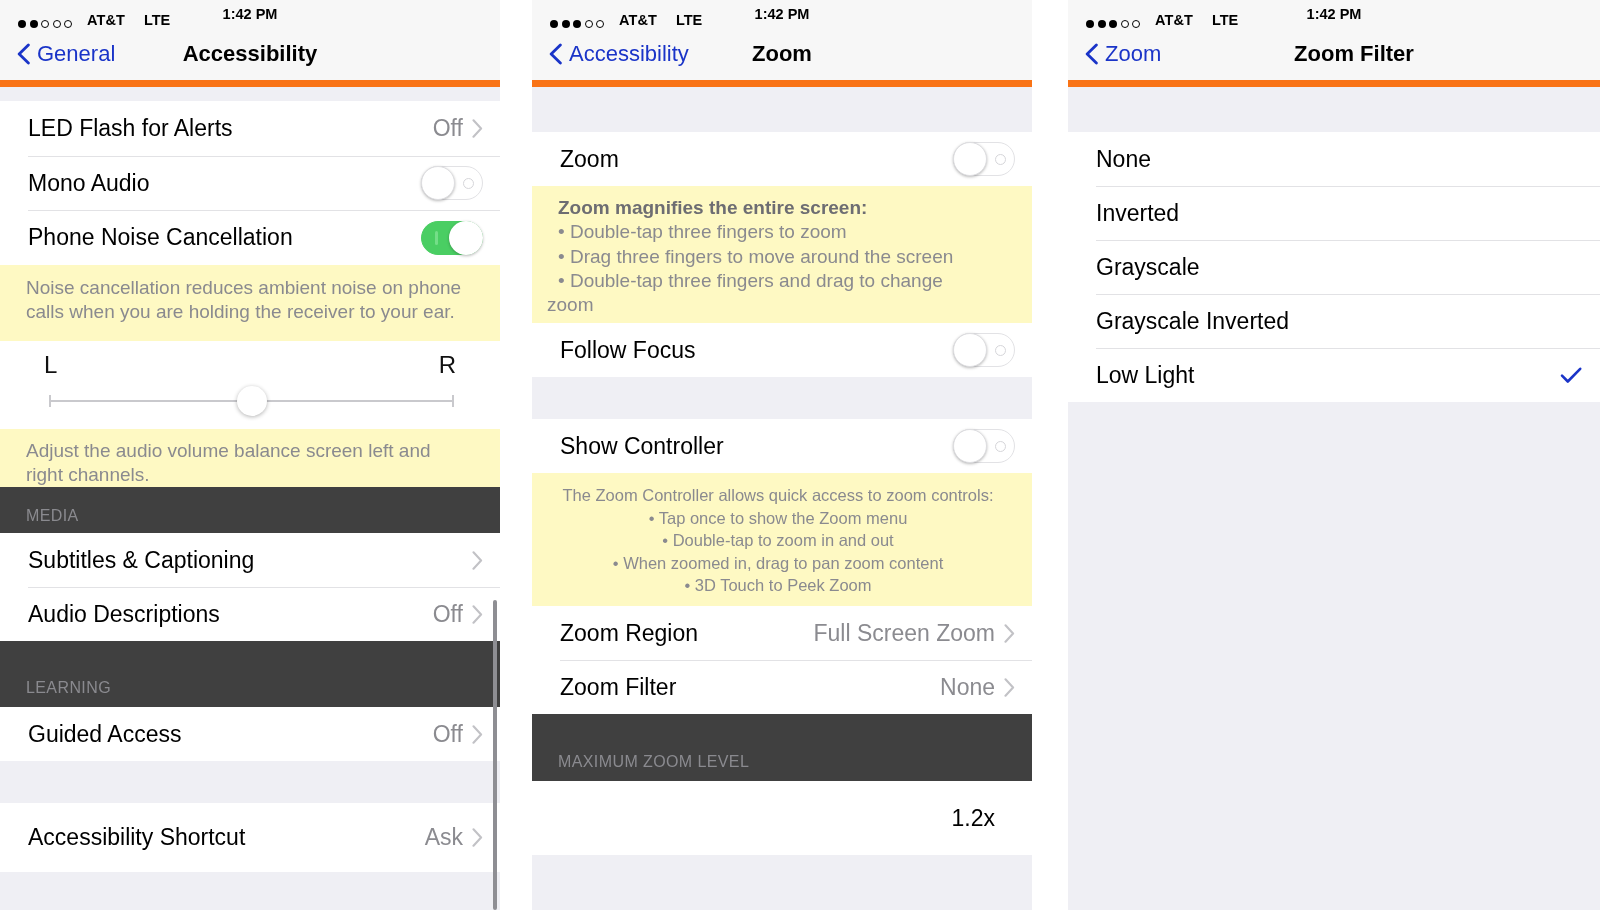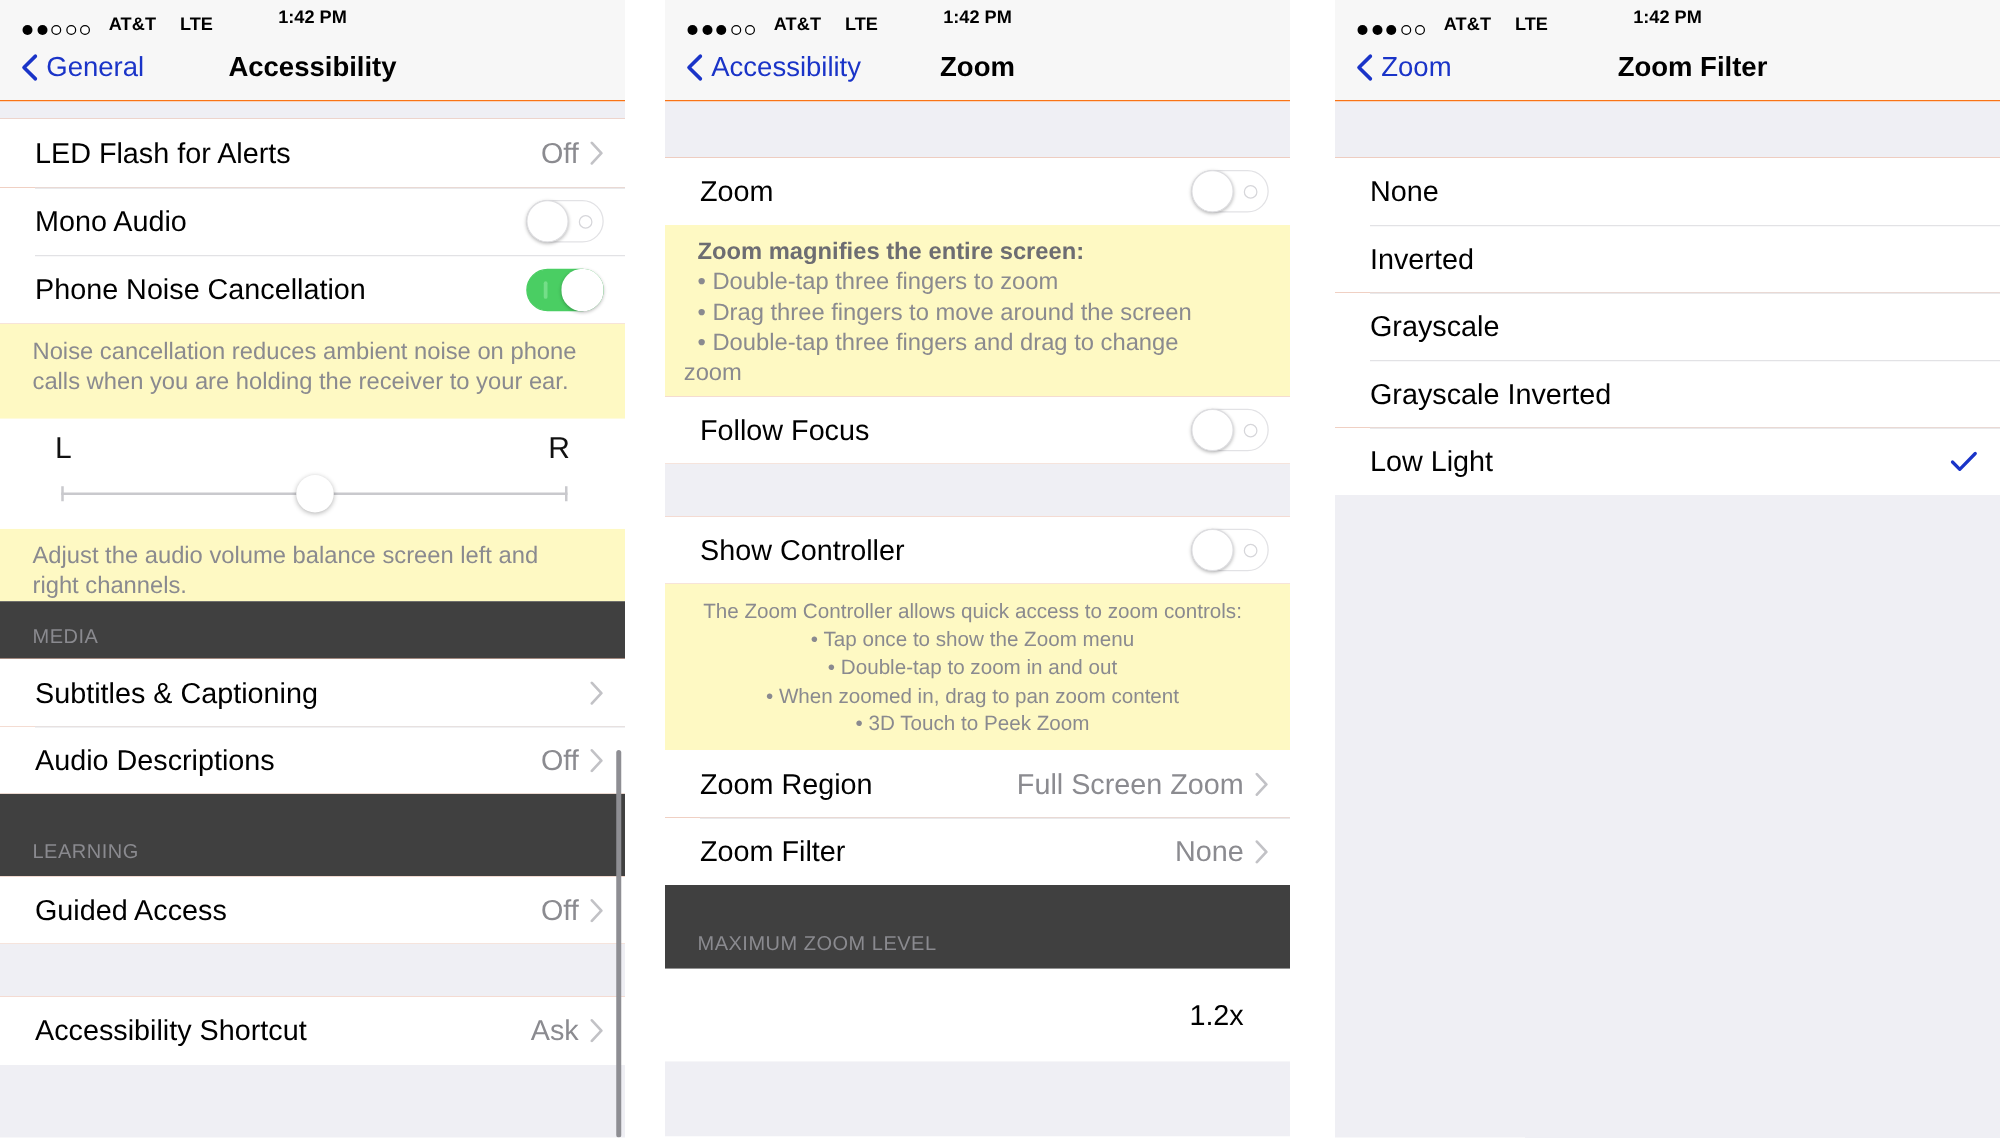--- a/index.html
+++ b/index.html
@@ -27,32 +27,32 @@
              display:flex;align-items:center;justify-content:center;}
   .sb-right{position:absolute;right:14px;top:0;height:28px;display:flex;align-items:center;gap:6px;margin-top:28px;}
   .sb-right .glyph{font-size:14px;line-height:1;}
   .battery{display:inline-block;position:relative;width:26px;height:12px;
            border:1.5px solid #111;border-radius:2.5px;box-sizing:border-box;}
   .battery:after{content:"";position:absolute;right:-4px;top:3px;width:2.5px;height:5px;
                  background:#111;border-radius:0 1px 1px 0;}
   .battery .fill{position:absolute;left:1px;top:1px;bottom:1px;width:30%;background:#111;border-radius:1px;}
 
   
-  .navbar{height:52px;background:#f7f7f7;border-bottom:1px solid #f97316;
+  .navbar{height:52px;background:#f7f7f7;border-bottom:7px solid #f97316;
           position:relative;display:flex;align-items:center;}
   .nav-back{display:flex;align-items:center;gap:7px;color:#1a34c8;
             font-size:22px;margin-left:17px;cursor:pointer;}
   .chev-back{width:13px;height:22px;flex:none;}
   .nav-title{position:absolute;left:0;right:0;text-align:center;
              font-size:22px;font-weight:bold;color:#000;pointer-events:none;}
   #panel3 .nav-title{left:40px;}
 
   
   .gap{background:#efeff4;}
-  .group{background:#c2410c;}
+  .group{background:#fdba74;}
   .row{position:relative;background:#fff;display:flex;align-items:center;
        padding:0 17px 0 28px;box-sizing:border-box;}
   .row + .row:before{content:"";position:absolute;left:28px;right:0;top:0;height:1px;background:#e2e2e5;}
   .row .label{font-size:23px;color:#000;flex:1;}
   .row .value{font-size:23px;color:#8b8b90;margin-right:9px;}
   .chev{width:11px;height:19px;flex:none;}
 
   
   .footer{background:#fef9c3;color:#8a8a8f;padding:9px 36px 12px 26px;box-sizing:border-box;}
   .footer .ln{font-size:19px;line-height:1.28;}
@@ -225,21 +225,21 @@
         <span class="value">Off</span>
         <svg class="chev" viewBox="0 0 10 18">
             <path d="M1.2 1.2L8.4 9l-7.2 7.8" fill="none" stroke="#c2c2c6" stroke-width="2" stroke-linecap="round" stroke-linejoin="round"></path>
           </svg>
       </div>
     </div>
 
     <div class="gap" style="height:42px"></div>
 
     <div class="group">
-      <div class="row" style="height:55px">
+      <div class="row" style="height:69px">
         <span class="label">Accessibility Shortcut</span>
         <span class="value">Ask</span>
         <svg class="chev" viewBox="0 0 10 18">
             <path d="M1.2 1.2L8.4 9l-7.2 7.8" fill="none" stroke="#c2c2c6" stroke-width="2" stroke-linecap="round" stroke-linejoin="round"></path>
           </svg>
       </div>
     </div>
 
     <div class="gap" style="height:60px"></div>
 

